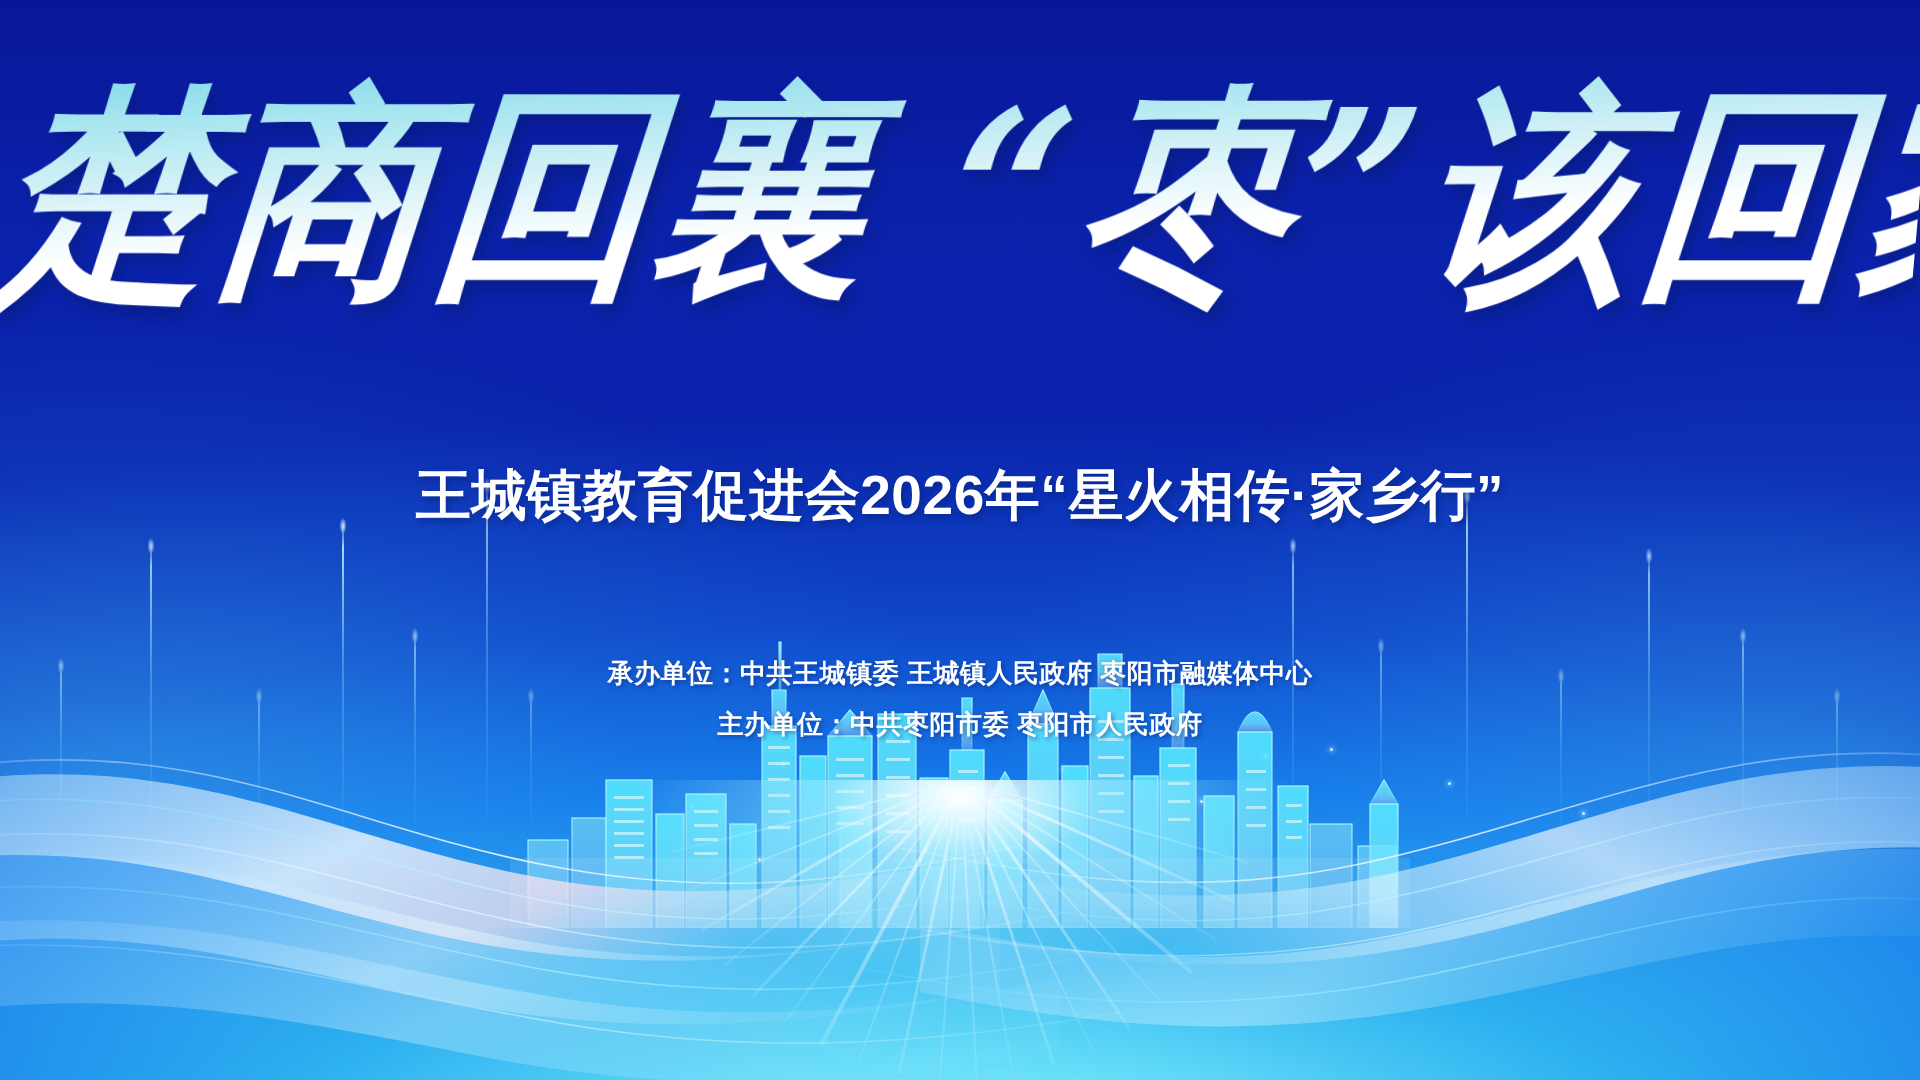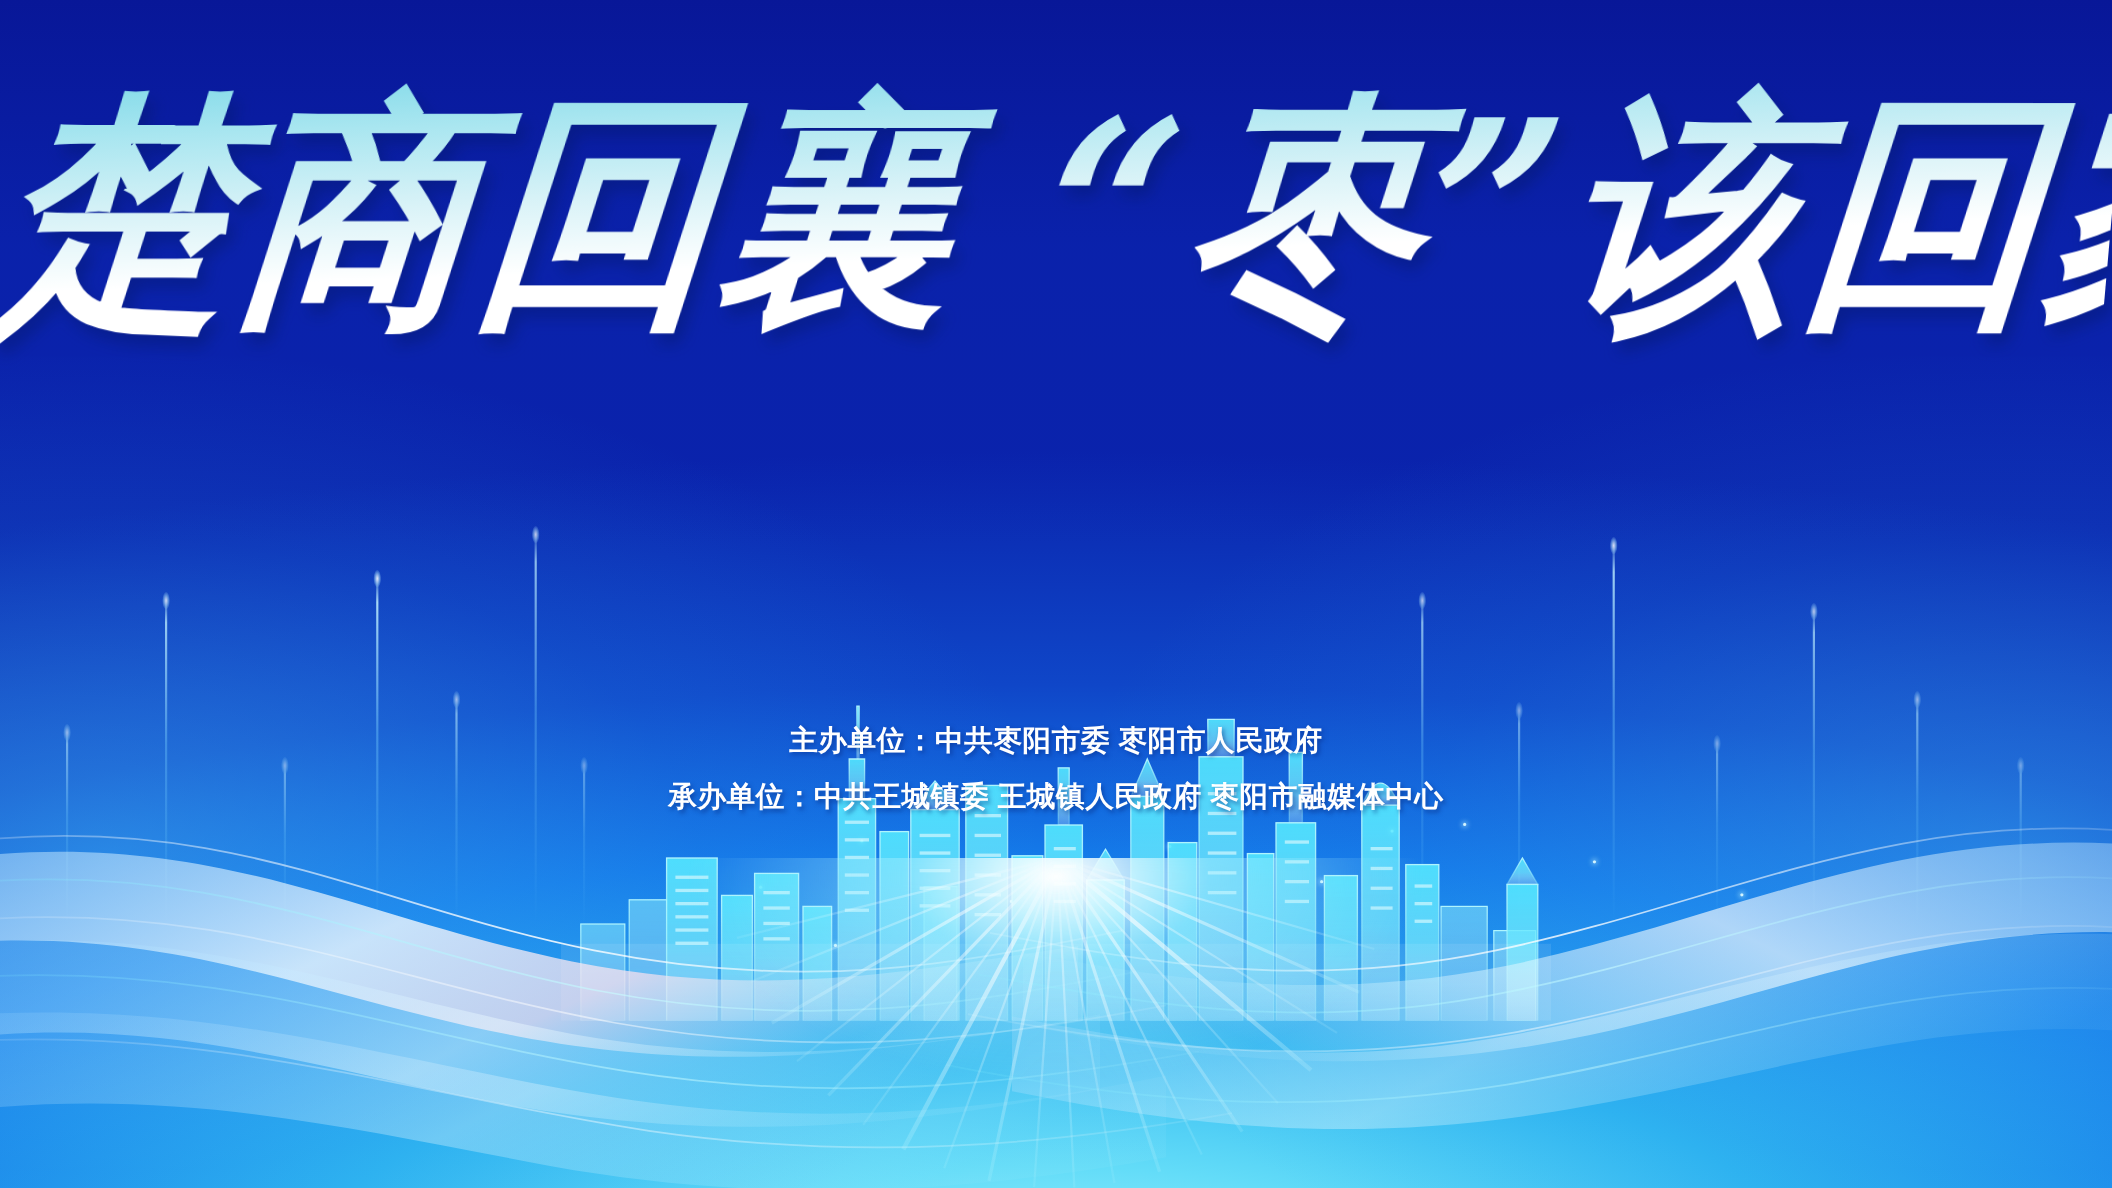--- a/index.html
+++ b/index.html
@@ -345,21 +345,22 @@
       <div class="road-line" style="width:2px;height:300px;transform:rotate(68deg);opacity:.5;"></div>
       <div class="road-line" style="width:2px;height:300px;transform:rotate(76deg);opacity:.45;"></div>
     </div>
   </div>
 
   <div class="content">
 
     <div class="calligraphy">楚商回襄 “枣”该回家</div>
 
     <div class="subtitle">
+      <span>王城镇教育促进会2026年“星火相传·家乡行”</span>
     </div>
 
     <div class="orgs">
+      <div>承办单位：中共王城镇委  王城镇人民政府  枣阳市融媒体中心</div>
       <div>主办单位：中共枣阳市委  枣阳市人民政府</div>
-      <div>承办单位：中共王城镇委  王城镇人民政府  枣阳市融媒体中心</div>
     </div>
 
   </div>
 </div>
 
 </body></html>

